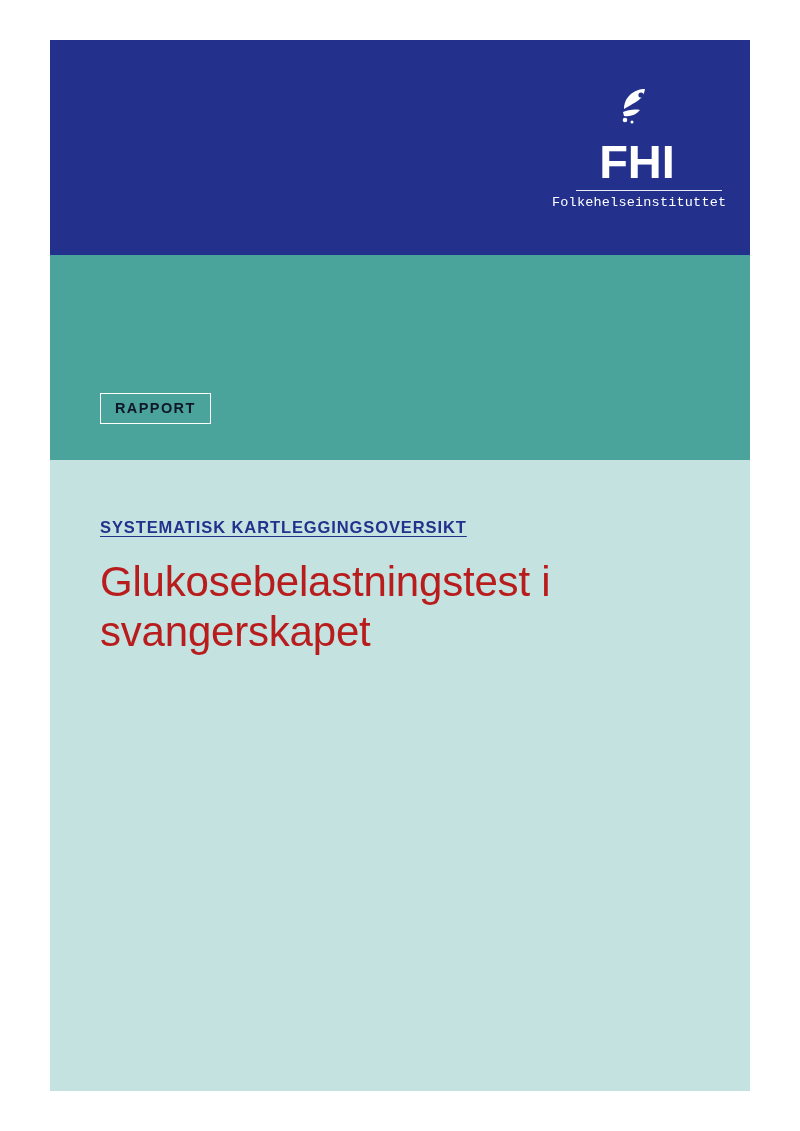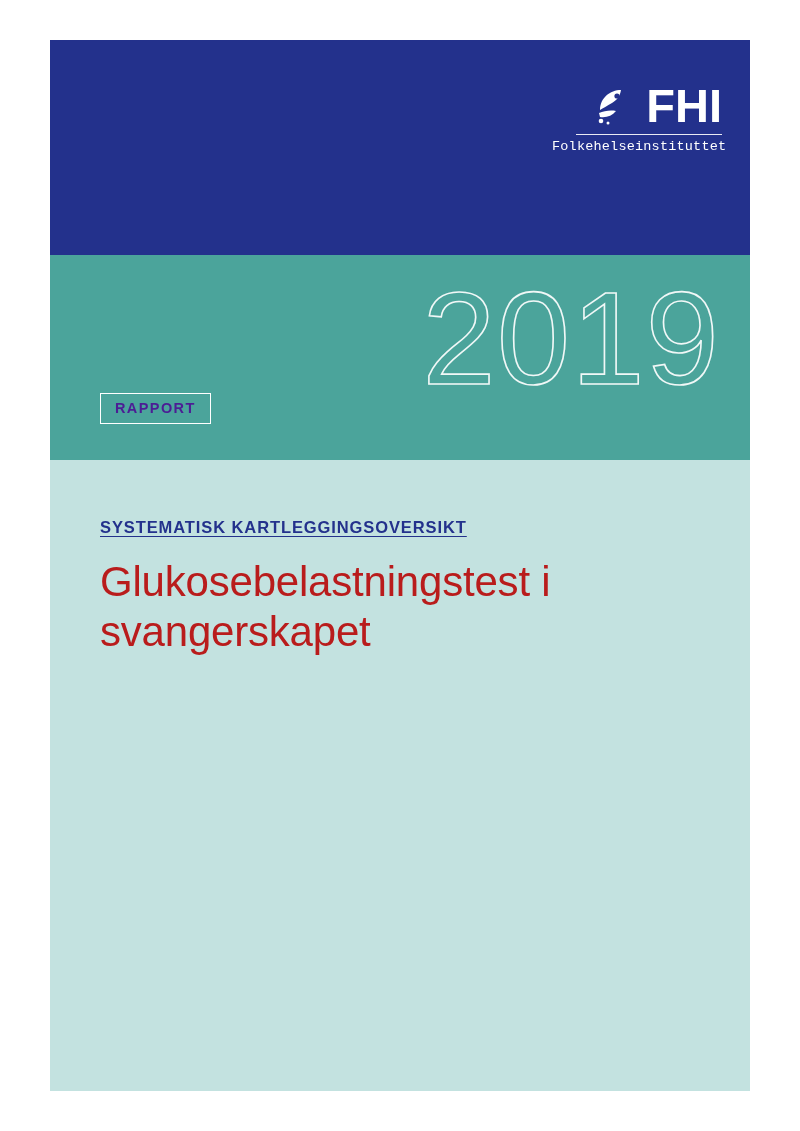--- a/index.html
+++ b/index.html
@@ -42,20 +42,21 @@
     width: 170px;
     text-align: right;
     color: #ffffff;
     line-height: 1;
   }
   .logo-row {
     display: flex;
     align-items: center;
     justify-content: flex-end;
     gap: 10px;
+    flex-direction: column;
   }
   .logo-mark {
     width: 46px;
     height: 46px;
     position: relative;
     display: inline-block;
   }
   .logo-text {
     font-size: 47px;
     font-weight: bold;
@@ -98,21 +99,21 @@
     color: transparent;
     -webkit-text-stroke: 1.6px rgba(255,255,255,.92);
     letter-spacing: 1px;
     font-family: "Liberation Sans", sans-serif;
   }
   .rapport-badge {
     position: absolute;
     left: 50px;
     top: 138px;
     border: 1.5px solid #ffffff;
-    color: #4c1d95;
+    color: #0f172a;
     font-size: 14.5px;
     font-weight: bold;
     letter-spacing: 1.4px;
     padding: 6px 14px 7px 14px;
     display: inline-block;
   }
 
   
   .title-zone {
     position: absolute;
@@ -156,21 +157,20 @@
           </svg>
         </span>
         <span class="logo-text">FHI</span>
       </div>
       <div class="logo-rule"></div>
       <div class="logo-sub">Folkehelseinstituttet</div>
     </div>
   </div>
 
   <div class="band-teal">
-    <div class="year">2019</div>
     <div class="rapport-badge">RAPPORT</div>
   </div>
 
   <div class="title-zone">
     <div class="kicker">SYSTEMATISK KARTLEGGINGSOVERSIKT</div>
     <h1 class="main-title">Glukosebelastningstest i svangerskapet</h1>
   </div>
 
 </div>
 

